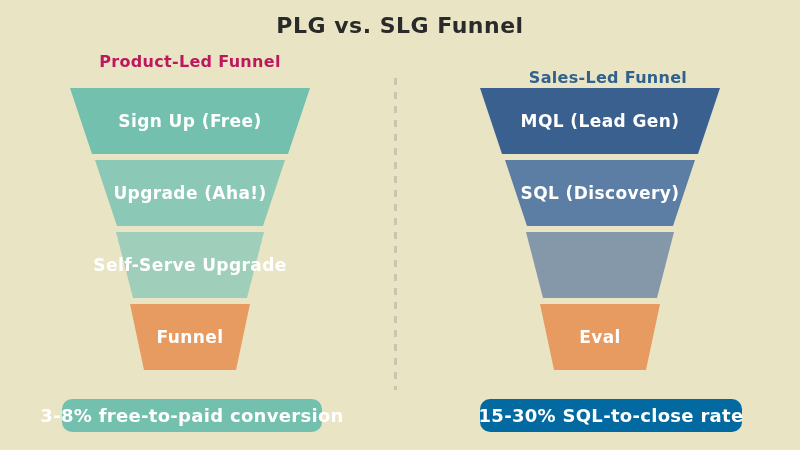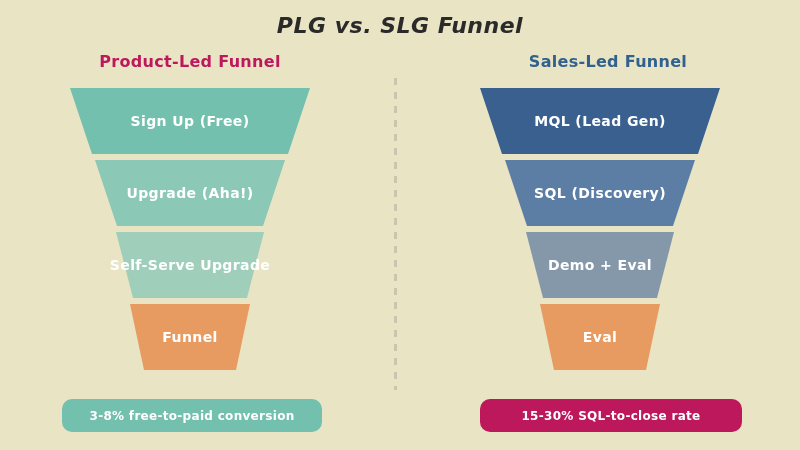--- a/index.html
+++ b/index.html
@@ -4,21 +4,20 @@
 <style>
   html,body { margin:0; padding:0; }
   .canvas {
     position:relative; width:800px; height:450px; overflow:hidden;
     font-family:"DejaVu Sans","Liberation Sans",sans-serif;
   }
   .title {
     position:absolute; top:13px; left:0; width:800px; margin:0;
     text-align:center; font-size:22px; font-weight:bold; color:#2a2a2a;
     letter-spacing:0.5px;
-    font-style:italic;
   }
   .subtitle {
     position:absolute; top:52px; width:300px; text-align:center;
     font-size:16px; font-weight:bold; letter-spacing:0.3px;
   }
   .subtitle.plg-side { left:40px; }
   .subtitle.slg-side { left:458px; }
   .divider {
     position:absolute; left:394px; top:78px; width:3px; height:312px;
     background:repeating-linear-gradient(to bottom,
@@ -35,40 +34,40 @@
   .stage.s1 { top:0; }
   .stage.s2 { top:72px; }
   .stage.s3 { top:144px; }
   .stage.s4 { top:216px; }
   .stage.s1 .shape { clip-path:polygon(10px 0, 250px 0, 228px 100%, 32px 100%); }
   .stage.s2 .shape { clip-path:polygon(35px 0, 225px 0, 203px 100%, 57px 100%); }
   .stage.s3 .shape { clip-path:polygon(56px 0, 204px 0, 187px 100%, 73px 100%); }
   .stage.s4 .shape { clip-path:polygon(70px 0, 190px 0, 176px 100%, 84px 100%); }
   .stage-label {
     position:relative; z-index:1; color:#ffffff; font-weight:bold;
-    font-size:14px; letter-spacing:0.4px; white-space:nowrap;
+    font-size:17px; letter-spacing:0.4px; white-space:nowrap;
   }
   .badge {
     position:absolute; top:399px; height:33px; border-radius:10px;
     display:flex; align-items:center; justify-content:center;
-    color:#ffffff; font-weight:bold; font-size:12px; letter-spacing:0.3px;
+    color:#ffffff; font-weight:bold; font-size:18px; letter-spacing:0.3px;
     white-space:nowrap;
   }
   .badge.plg-badge { left:62px; width:260px; }
   .badge.slg-badge { left:480px; width:262px; }
 </style>
 </head>
 <body>
 
 <div class="canvas" style="background-color: rgb(232, 228, 196);">
 
   <h1 class="title">PLG vs. SLG Funnel</h1>
 
   <div class="subtitle plg-side" style="color: #be185d;">Product-Led Funnel</div>
-  <div class="subtitle slg-side" style="color: rgb(49, 97, 143);">Sales-Led Funnel</div>
+  <div class="subtitle slg-side" style="color: rgb(49, 97, 143); margin-top: 16px;">Sales-Led Funnel</div>
 
   <div class="divider"></div>
 
   <div class="funnel plg-funnel">
     <div class="stage s1">
       <div class="shape" style="background-color: rgb(114, 192, 173);"></div>
       <span class="stage-label">Sign Up (Free)</span>
     </div>
     <div class="stage s2">
       <div class="shape" style="background-color: rgb(139, 200, 181);"></div>
@@ -88,24 +87,23 @@
     <div class="stage s1">
       <div class="shape" style="background-color: rgb(58, 96, 144);"></div>
       <span class="stage-label">MQL (Lead Gen)</span>
     </div>
     <div class="stage s2">
       <div class="shape" style="background-color: rgb(92, 126, 165);"></div>
       <span class="stage-label">SQL (Discovery)</span>
     </div>
     <div class="stage s3">
       <div class="shape" style="background-color: rgb(132, 152, 170);"></div>
-      <span class="stage-label">Demo + Eval</span>
     </div>
     <div class="stage s4">
       <div class="shape" style="background-color: rgb(232, 155, 96);"></div>
       <span class="stage-label">Eval</span>
     </div>
   </div>
 
   <div class="badge plg-badge" style="background-color: rgb(114, 192, 173);">3-8% free-to-paid conversion</div>
-  <div class="badge slg-badge" style="background-color: #be185d;">15-30% SQL-to-close rate</div>
+  <div class="badge slg-badge" style="background-color: #0369a1;">15-30% SQL-to-close rate</div>
 
 </div>
 
 </body></html>

